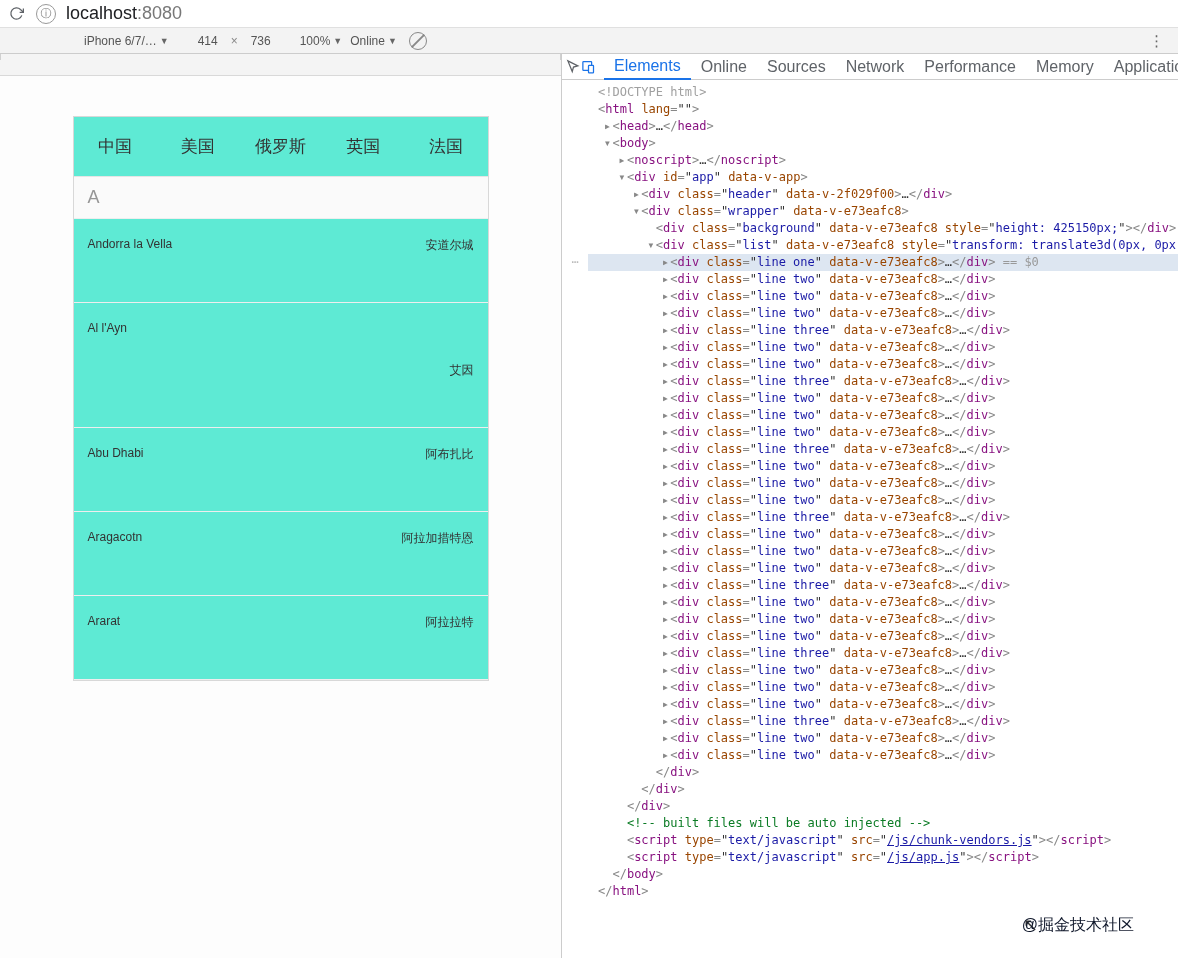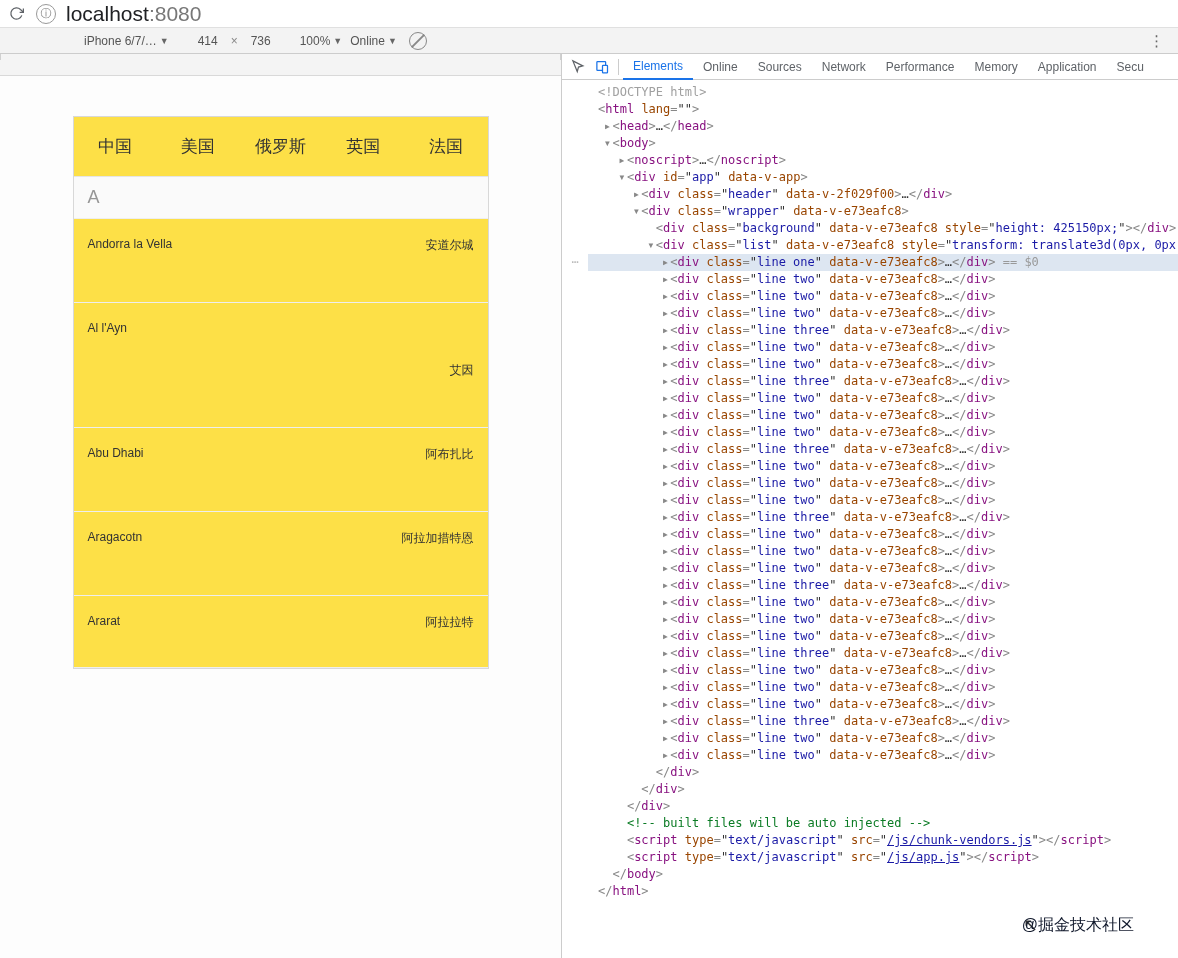--- a/index.html
+++ b/index.html
@@ -2,57 +2,57 @@
 <html><head>
 <meta charset="utf-8">
 <style>
 html,body{margin:0;padding:0;font-family:"Segoe UI",Arial,sans-serif;font-size:13px;color:#333;background:#fff;height:100%}
 *{box-sizing:border-box}
 
 
 .browser-bar{height:28px;border-bottom:1px solid #e0e0e0;display:flex;align-items:center;padding:0 6px;gap:10px;background:#fff}
 .reload-btn{width:20px;height:20px;display:flex;align-items:center;justify-content:center;color:#5f6368;cursor:pointer}
 .url-chip{width:20px;height:20px;border:1px solid #999;border-radius:50%;display:flex;align-items:center;justify-content:center;color:#777;font-size:11px}
-.url-text{color:#555;font-size:21px}
+.url-text{color:#555;font-size:18px}
 .url-text .host{color:#202124}
 .url-text .port{color:#777}
 
 
 .device-bar{height:26px;border-bottom:1px solid #ccc;background:#f3f3f3;display:flex;align-items:center;font-size:12px;color:#555}
 .device-bar .spacer{flex:1}
 .device-bar .dims{display:flex;align-items:center;gap:6px}
 .device-bar .dim{width:34px;text-align:center}
 .device-bar .x{color:#888}
 .device-bar .dd{display:flex;align-items:center;padding:0 4px;cursor:pointer}
 .device-bar .caret{margin-left:3px;font-size:9px;color:#666}
 .device-bar .no-throttle{width:18px;height:18px;border-radius:50%;border:1.5px solid #888;margin:0 8px;position:relative;display:flex;align-items:center;justify-content:center;cursor:pointer}
 .device-bar .no-throttle:after{content:"";position:absolute;width:2px;height:18px;background:#888;transform:rotate(45deg)}
 .device-bar .kebab{padding:0 14px;cursor:pointer;color:#666;font-size:15px}
 
 
 .workspace{display:flex;height:calc(100% - 54px)}
 .viewport{width:562px;background:#fdfdfd;display:flex;flex-direction:column;align-items:center;border-right:1px solid #ccc}
 .viewport-rulers{height:22px;width:100%;background:#f4f4f4;border-bottom:1px solid #d9d9d9;position:relative}
 .viewport-rulers:before{content:"";position:absolute;left:0;right:0;top:0;height:6px;border-left:1px solid #d0d0d0;border-right:1px solid #d0d0d0}
-.device-screen{margin-top:40px;width:416px;background:#fde047;border:1px solid #d8d8d8}
+.device-screen{margin-top:40px;width:416px;background:#5eead4;border:1px solid #d8d8d8}
 
 
 .tabs{display:flex;border-bottom:1px solid #e5e5e5}
 .tabs .tab{flex:1;text-align:center;padding:18px 0;font-size:17px;color:#333;cursor:pointer}
 .section-header{padding:10px 14px;font-size:18px;color:#969696;background:#fafafa;border-bottom:1px solid #eee}
 .row{padding:18px 14px 48px;border-bottom:1px solid #eee;display:flex;justify-content:space-between;align-items:flex-start;font-size:12px}
 .row .en{color:#333}
 .row .cn{color:#333}
 .row.selected .en,.row.selected .cn{color:#1e6fdc}
 .row .thumb{width:100px;height:100px;background:#c0c0c0;margin-top:4px}
-.row-last{padding-bottom:36px}
+.row-last{padding-bottom:48px}
 
 
 .devtools{flex:1;display:flex;flex-direction:column;min-width:0}
-.dt-tabs{height:26px;border-bottom:1px solid #ccc;display:flex;align-items:center;padding:0 4px;font-size:12px;color:#5f6368}
+.dt-tabs{height:26px;border-bottom:1px solid #ccc;display:flex;align-items:center;padding:0 4px;font-size:16px;color:#5f6368}
 .dt-tool-btn{width:24px;height:24px;display:flex;align-items:center;justify-content:center;cursor:pointer;color:#5f6368}
 .dt-tool-btn.active{color:#1a73e8}
 .dt-divider{width:1px;height:16px;background:#ccc;margin:0 4px}
 .dt-tabs .t{padding:0 10px;height:26px;display:flex;align-items:center;cursor:pointer}
 .dt-tabs .t.active{color:#1a73e8;border-bottom:2px solid #1a73e8;margin-bottom:-1px}
 
 
 .dom-gutter{width:26px;flex-shrink:0;text-align:center;color:#bbb}
 .dom-wrap{display:flex;flex:1;overflow:auto;font-family:Menlo,Consolas,monospace;font-size:12px;line-height:17px;padding:4px 0}
 .dom{flex:1}

